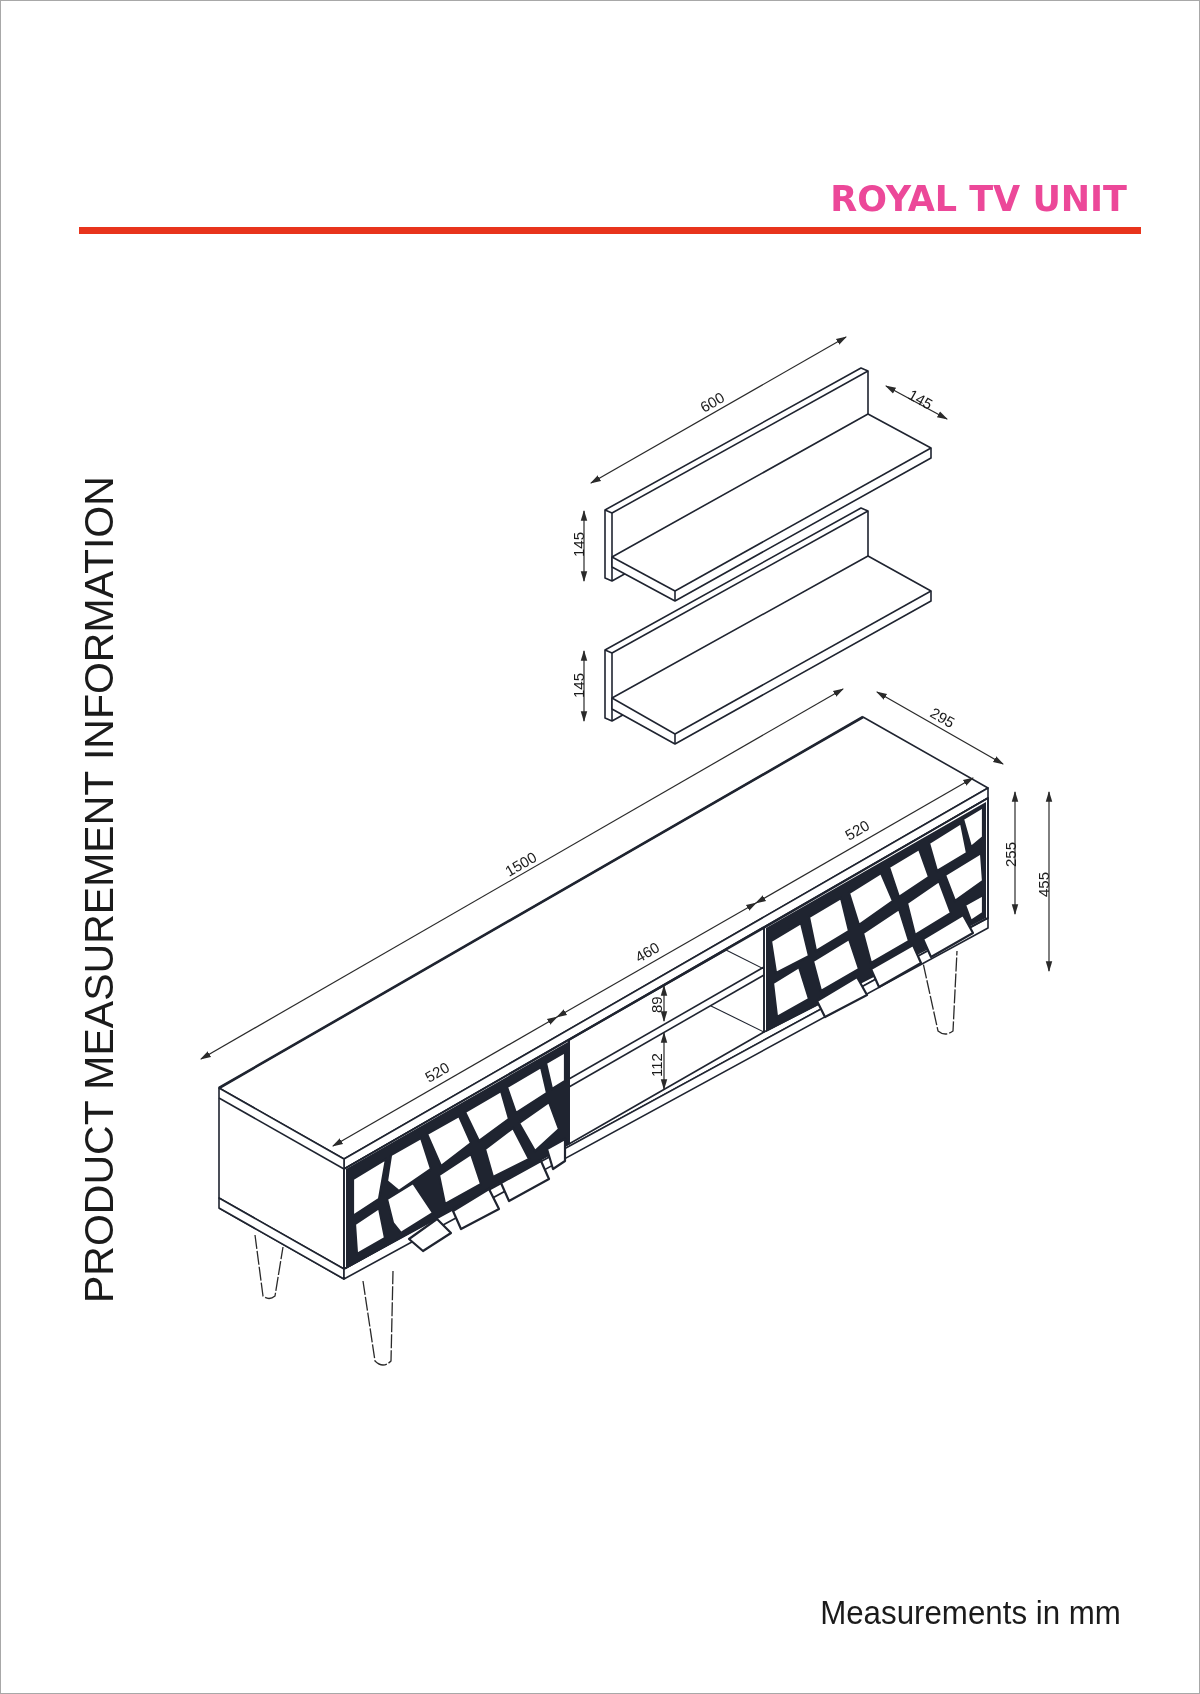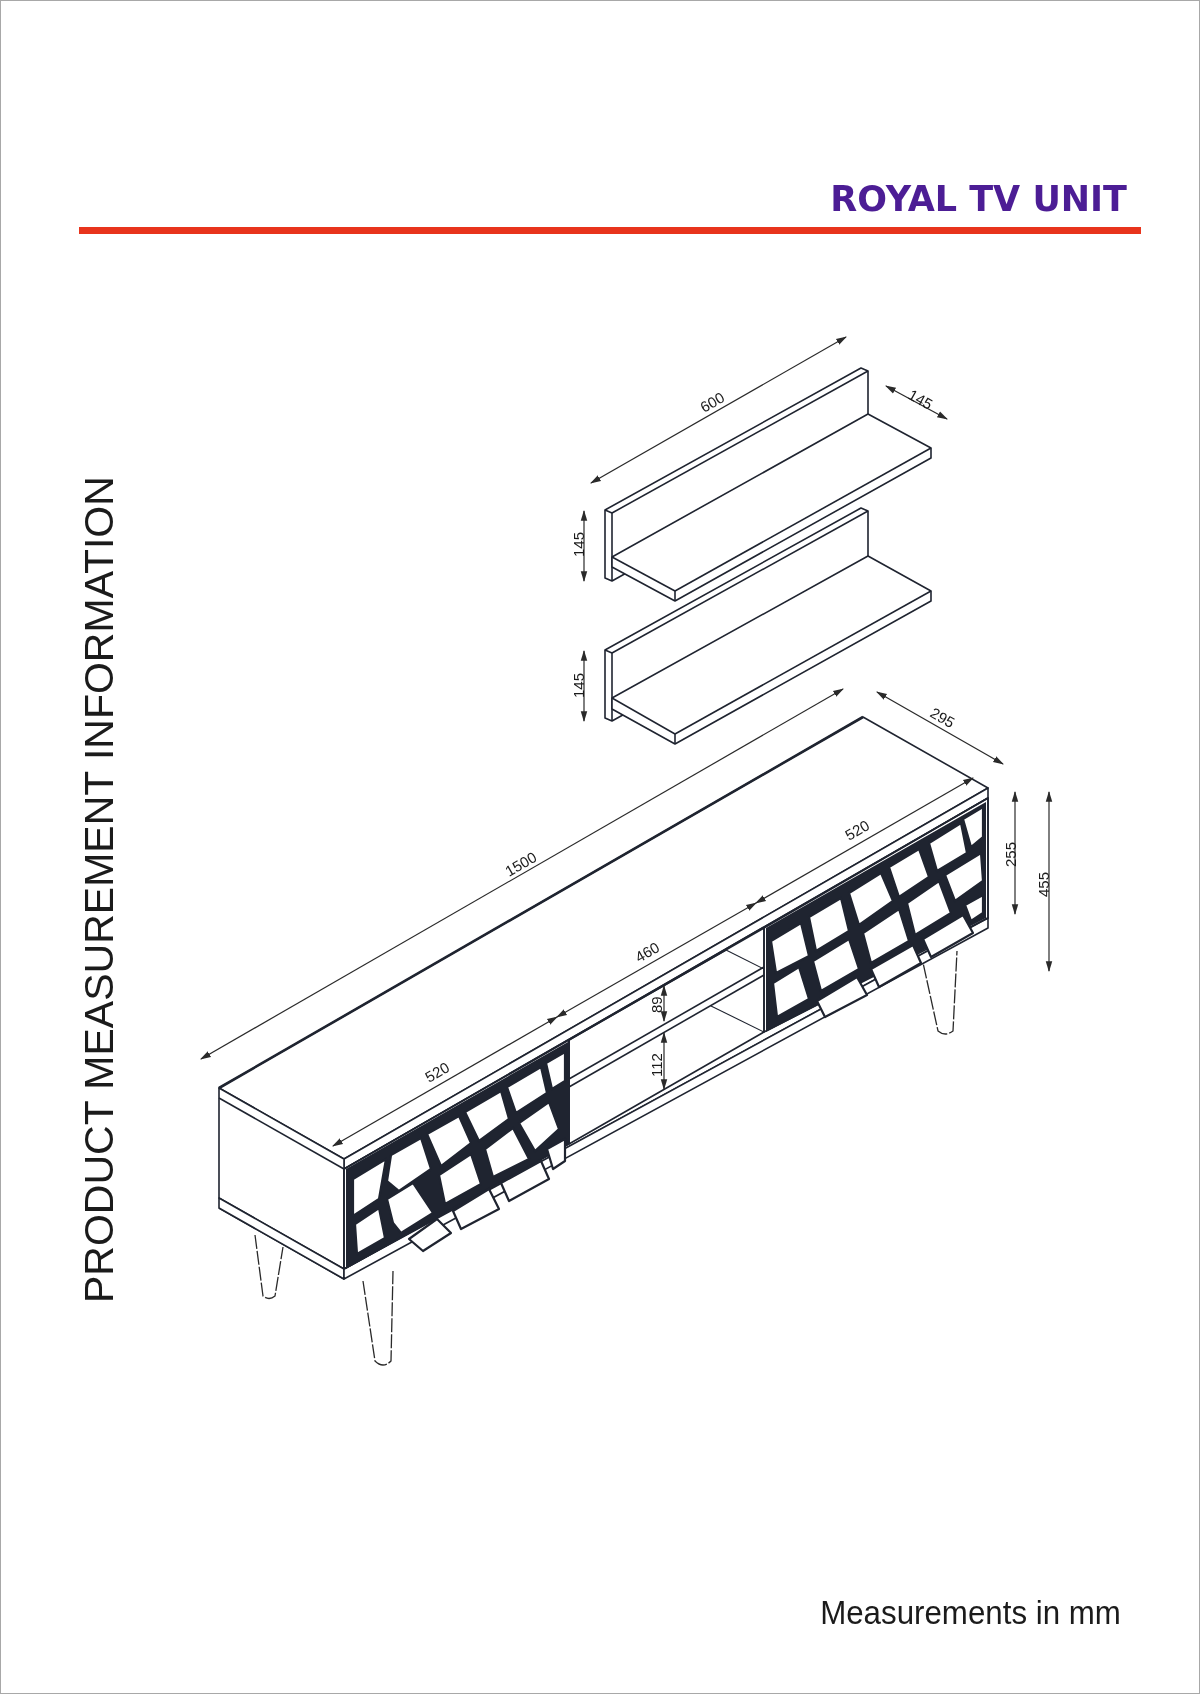--- a/index.html
+++ b/index.html
@@ -4,21 +4,21 @@
 <style>
   html, body { margin: 0; padding: 0; background: #ffffff; }
   body { width: 1200px; height: 1694px; position: relative; overflow: hidden; }
   .page {
     position: absolute; left: 0; top: 0; width: 1198px; height: 1692px;
     border: 1px solid #a8a8a8; background: #ffffff;
   }
   .title {
     position: absolute; right: 72px; top: 178px;
     font-family: "DejaVu Sans", sans-serif; font-weight: bold;
-    font-size: 35px; color: #4c1d95; letter-spacing: 0px;
+    font-size: 35px; color: #ec4899; letter-spacing: 0px;
   }
   .accent-line {
     position: absolute; left: 78px; top: 226px; width: 1062px; height: 7px;
     background: #e8341c;
   }
   .side-label {
     position: absolute; left: 78px; top: 1302px;
     transform-origin: 0 0; transform: rotate(-90deg);
     font-family: "Liberation Sans", sans-serif; font-size: 41px;
     color: #1b1b1b; white-space: nowrap; letter-spacing: 0px;

